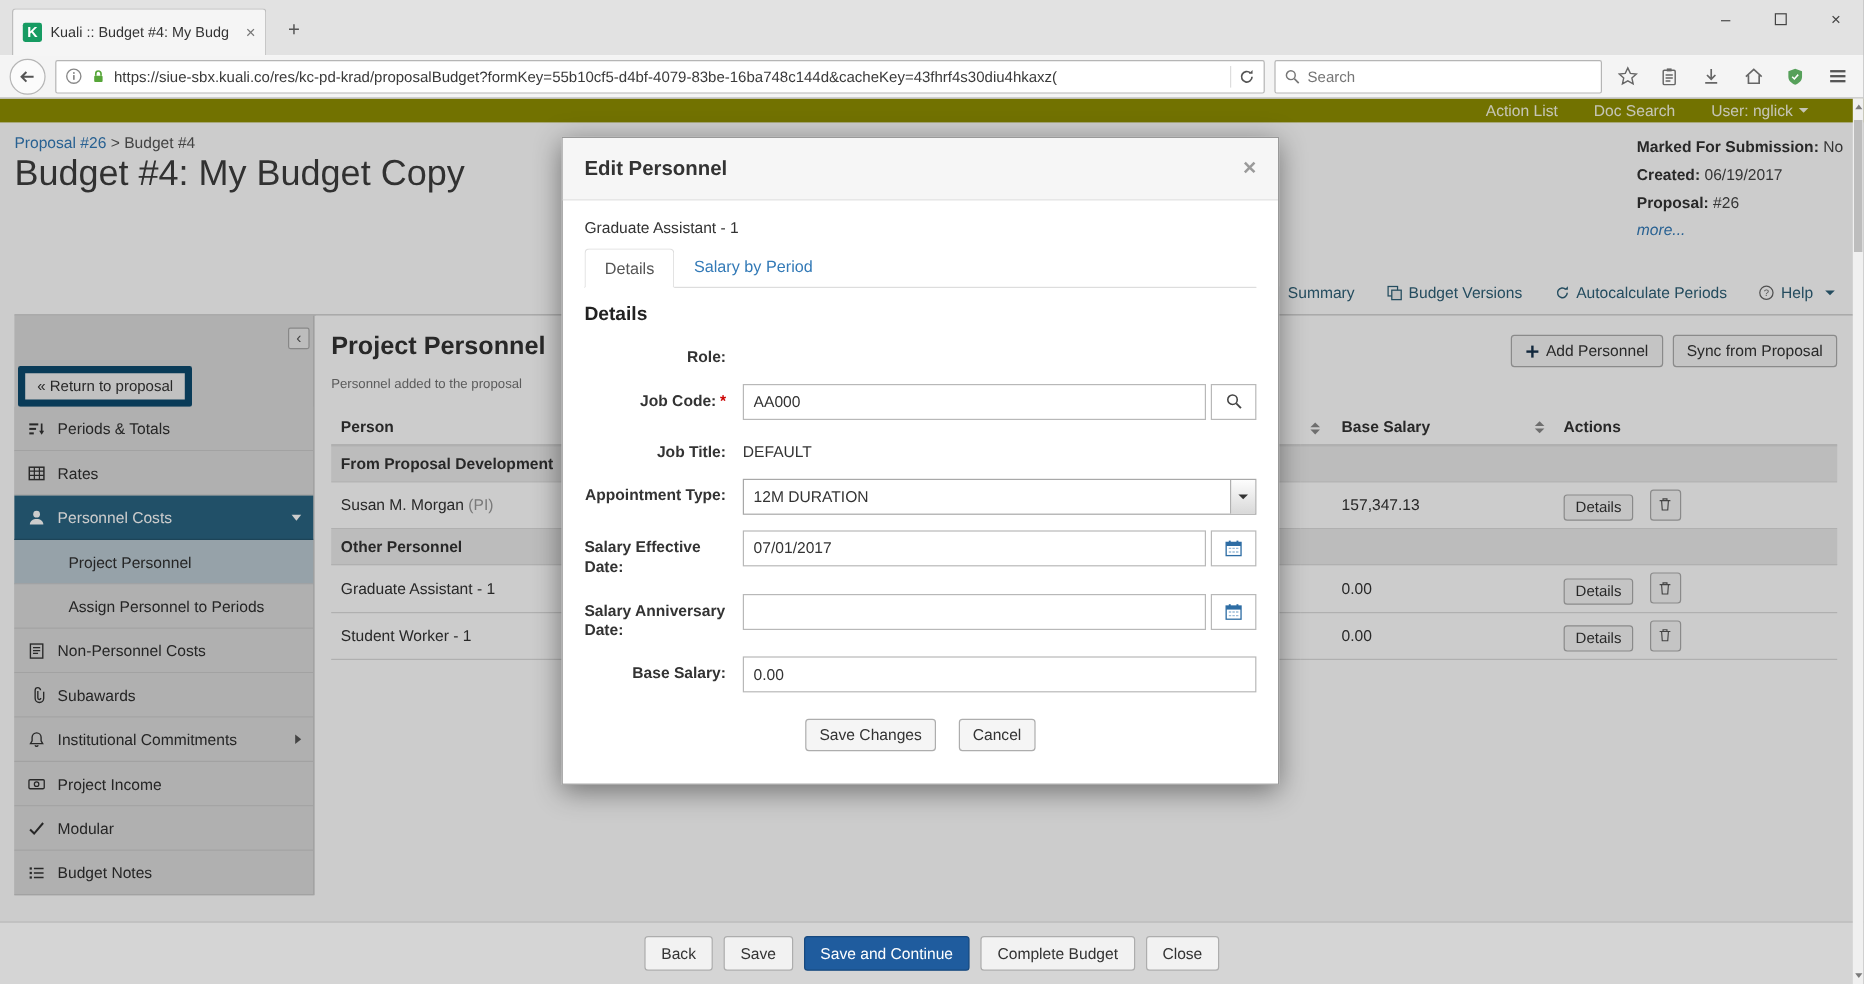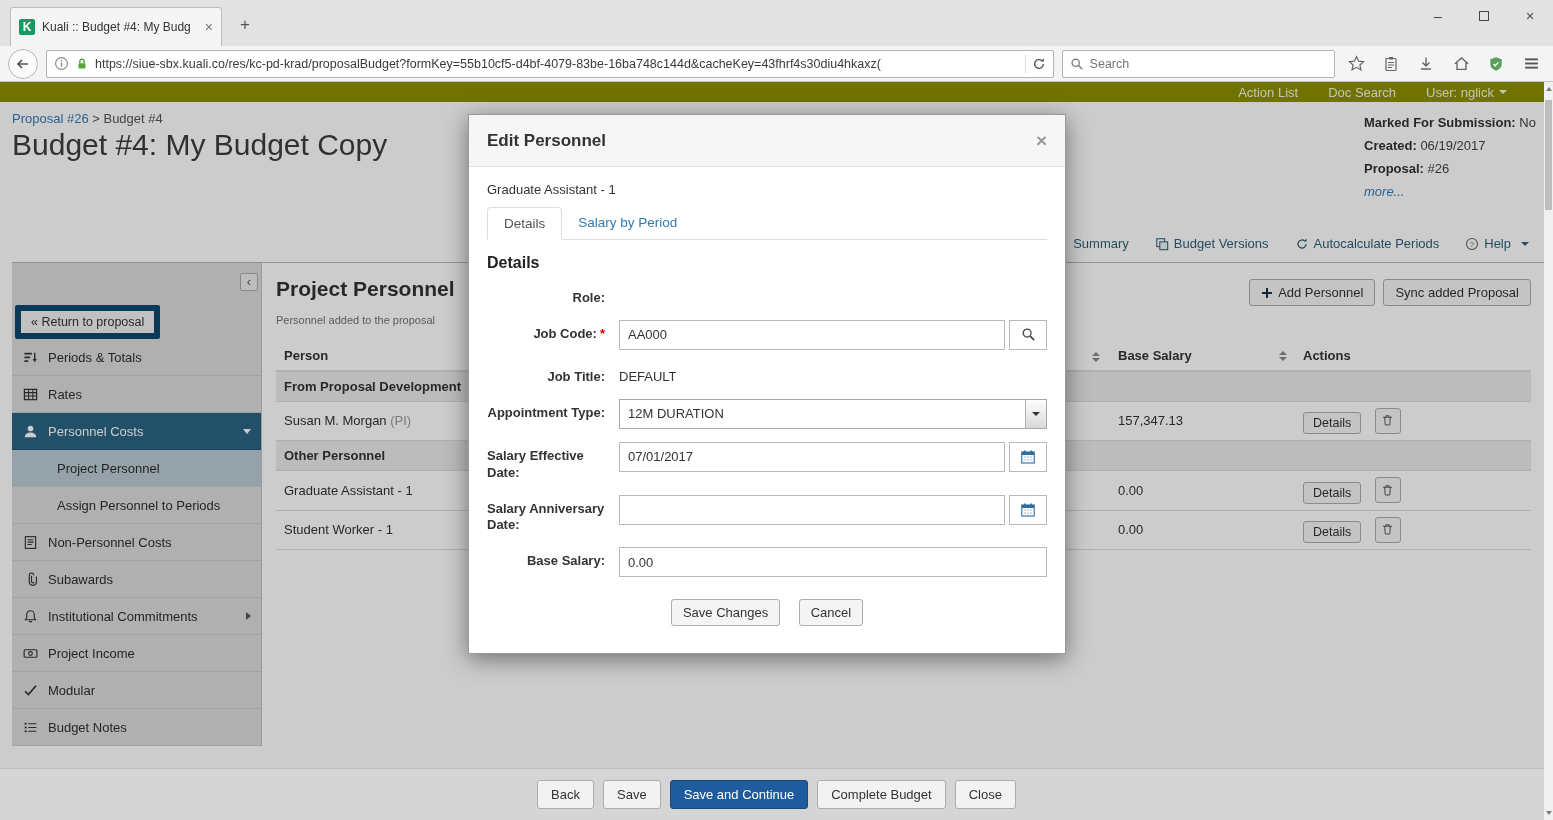--- a/index.html
+++ b/index.html
@@ -430,21 +430,21 @@
       <div class="main-sub">Personnel added to the proposal</div>
       <div class="main-actions">
         <button class="btn">
           <svg width="12" height="12" viewBox="0 0 12 12">
             <rect x="5" y="1" width="2" height="10" fill="#17324c"></rect>
               <rect x="1" y="5" width="10" height="2" fill="#17324c"></rect>
           </svg>
           <span>Add Personnel</span>
         </button>
         <button class="btn">
-          <span>Sync added Proposal</span>
+          <span>Sync from Proposal</span>
         </button>
       </div>
 
       <table class="ptable">
         <thead>
           <tr>
             <th>
               <span>Person</span>
             </th>
             <th class="col-stub">

